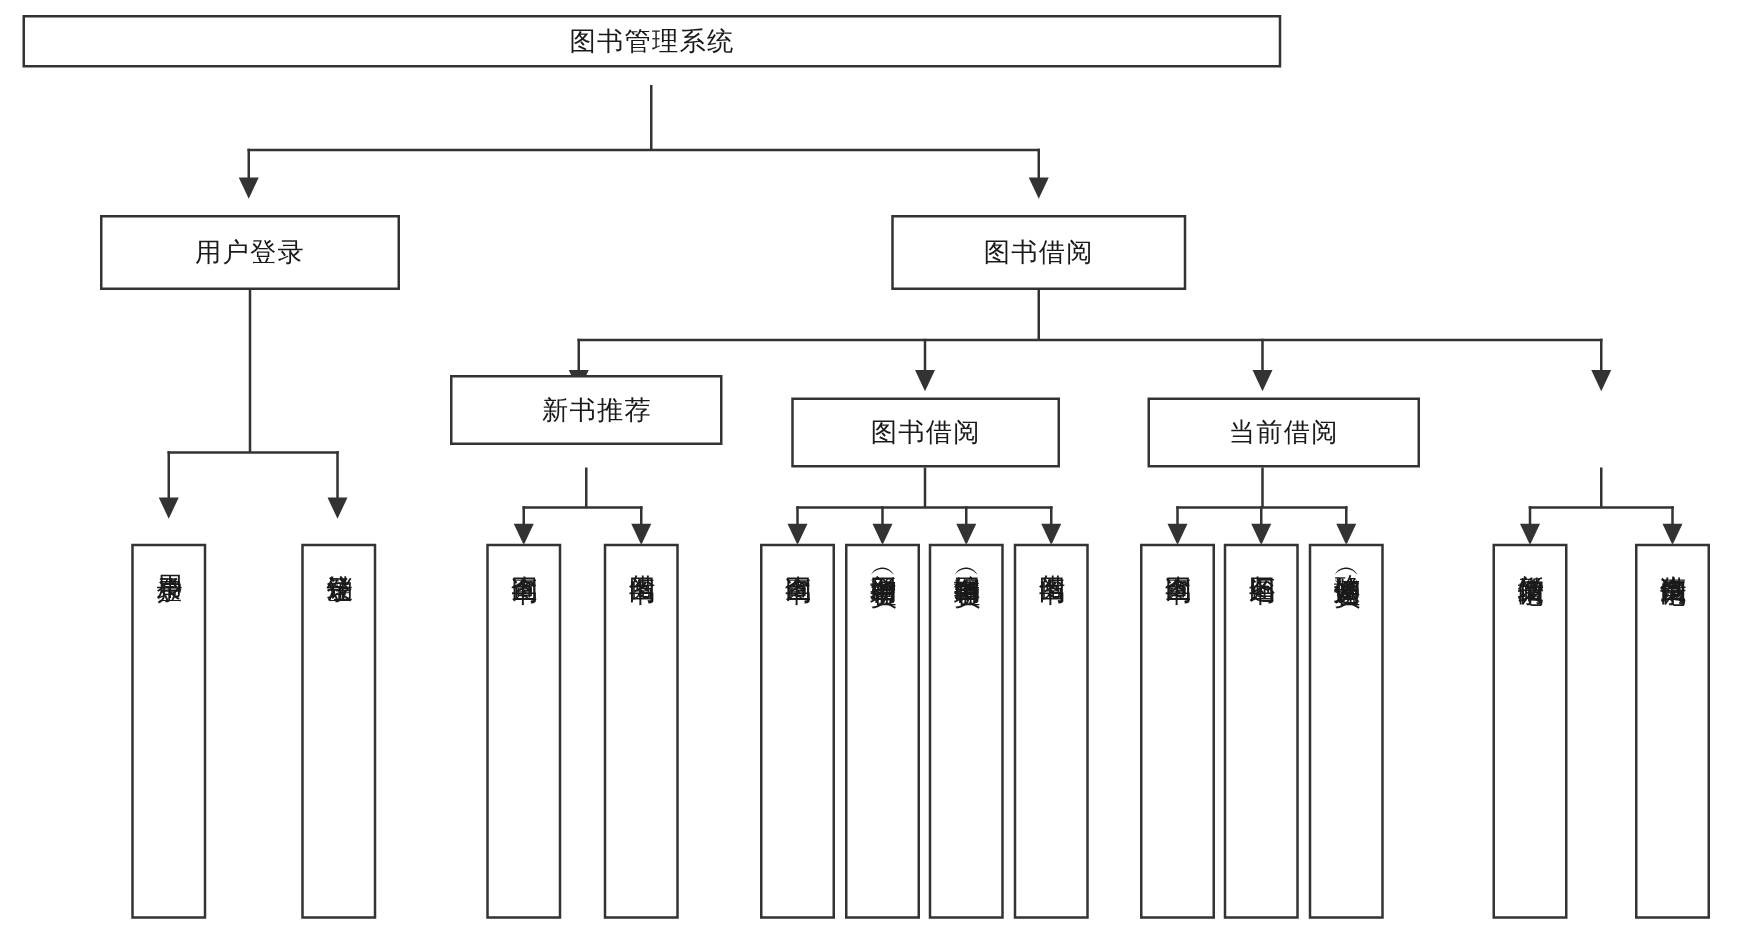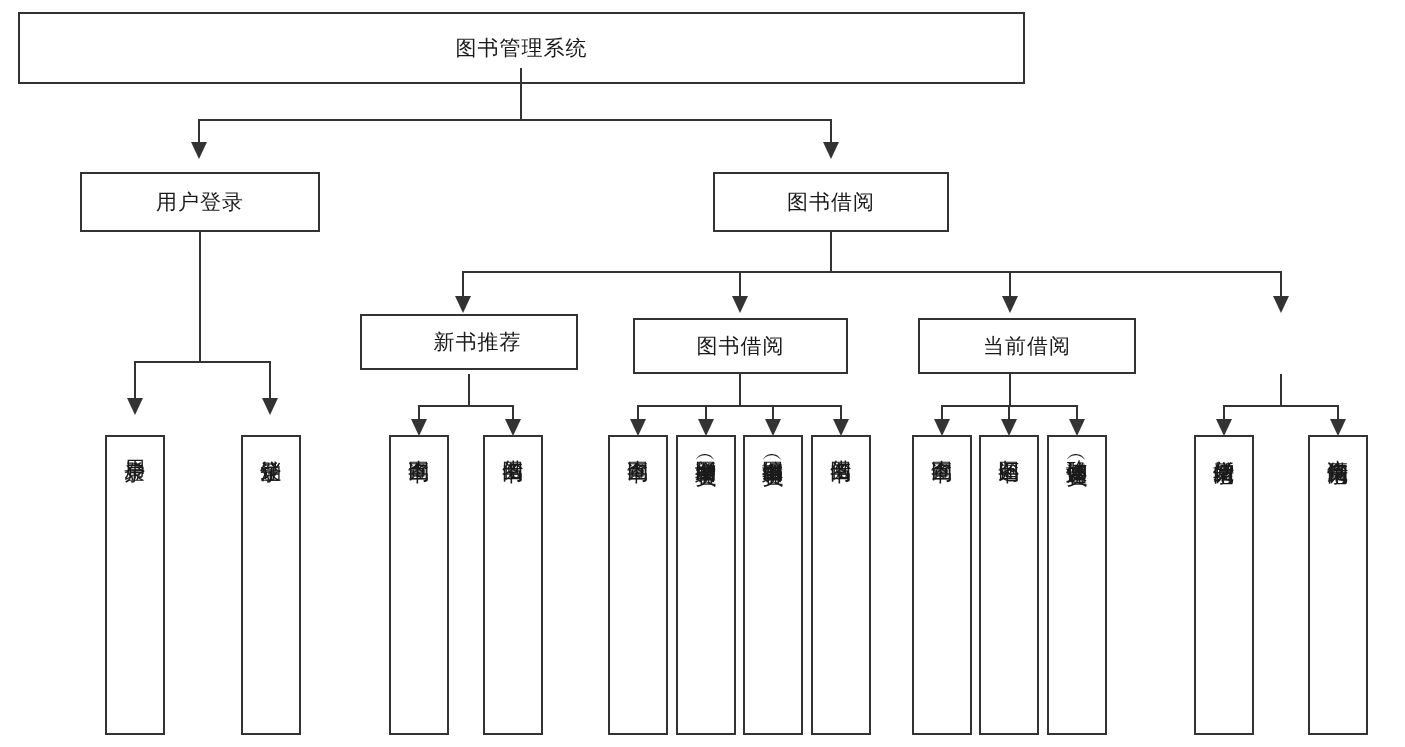--- a/index.html
+++ b/index.html
@@ -72,21 +72,21 @@
     user-select: none;
     pointer-events: none;
     white-space: nowrap;
   }
 </style>
 </head>
 <body>
 
 <div id="canvas">
 
-  <div class="node horiz" style="left:18px; top:12px; width:1007px; height:72px;text-align:right;">
+  <div class="node horiz" style="left:18px; top:12px; width:1007px; height:42px;text-align:right;">
     <span>图书管理系统</span>
   </div>
 
   <div class="edge vline" style="left:520px; top:68px; width:2px; height:52px;"></div>
   <div class="edge hline" style="left:198px; top:119px; width:634px; height:2px;"></div>
   <div class="edge vline" style="left:198px; top:119px; width:2px; height:28px;"></div>
   <div class="edge vline" style="left:830px; top:119px; width:2px; height:28px;"></div>
   <div class="arrow" style="left:191px; top:142px;"></div>
   <div class="arrow" style="left:823px; top:142px;"></div>
 
@@ -108,21 +108,21 @@
   <div class="edge hline" style="left:462px; top:271px; width:820px; height:2px;"></div>
   <div class="edge vline" style="left:462px; top:271px; width:2px; height:29px;"></div>
   <div class="edge vline" style="left:739px; top:271px; width:2px; height:29px;"></div>
   <div class="edge vline" style="left:1009px; top:271px; width:2px; height:29px;"></div>
   <div class="edge vline" style="left:1280px; top:271px; width:2px; height:29px;"></div>
   <div class="arrow" style="left:455px; top:296px;"></div>
   <div class="arrow" style="left:732px; top:296px;"></div>
   <div class="arrow" style="left:1002px; top:296px;"></div>
   <div class="arrow" style="left:1273px; top:296px;"></div>
 
-  <div class="node horiz" style="left:360px; top:314px; width:218px; height:56px;padding-left:17px;">
+  <div class="node horiz" style="left:360px; top:300px; width:218px; height:56px;padding-left:17px;">
     <span>新书推荐</span>
   </div>
   <div class="node horiz" style="left:633px; top:318px; width:215px; height:56px;">
     <span>图书借阅</span>
   </div>
   <div class="node horiz" style="left:902px; top:318px; width:218px; height:56px;margin-left:16px;">
     <span>当前借阅</span>
   </div>
 
   <div class="edge vline" style="left:468px; top:374px; width:2px; height:32px;"></div>

